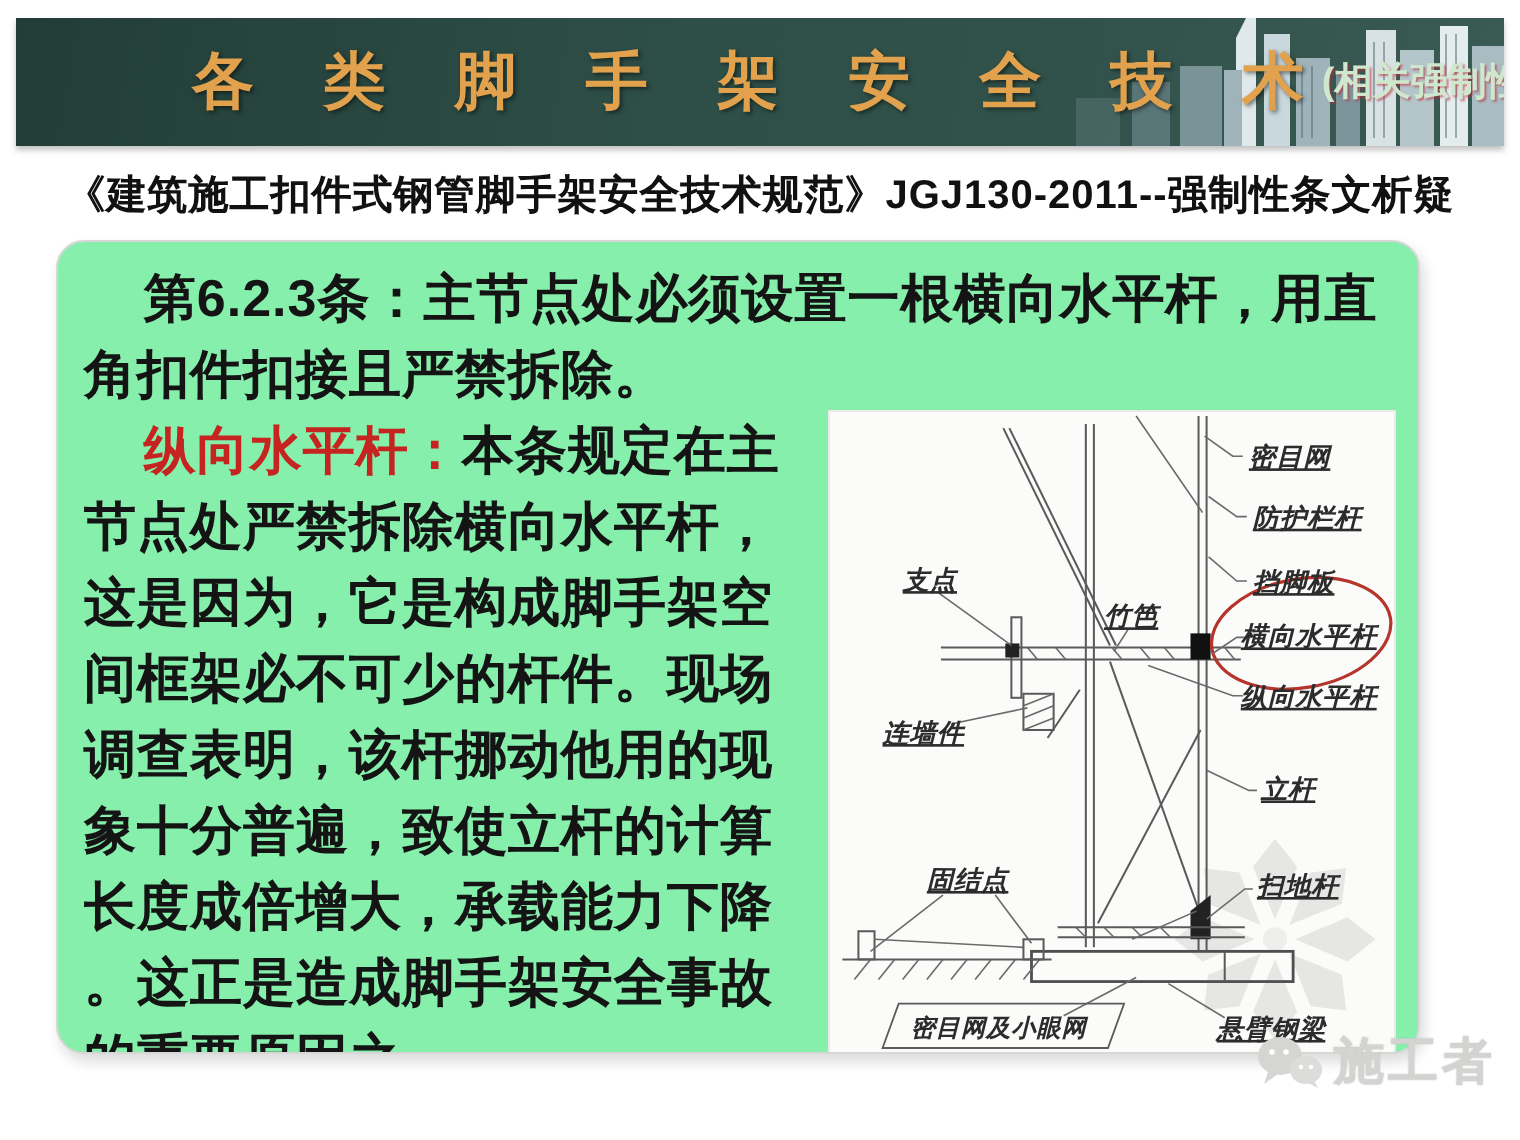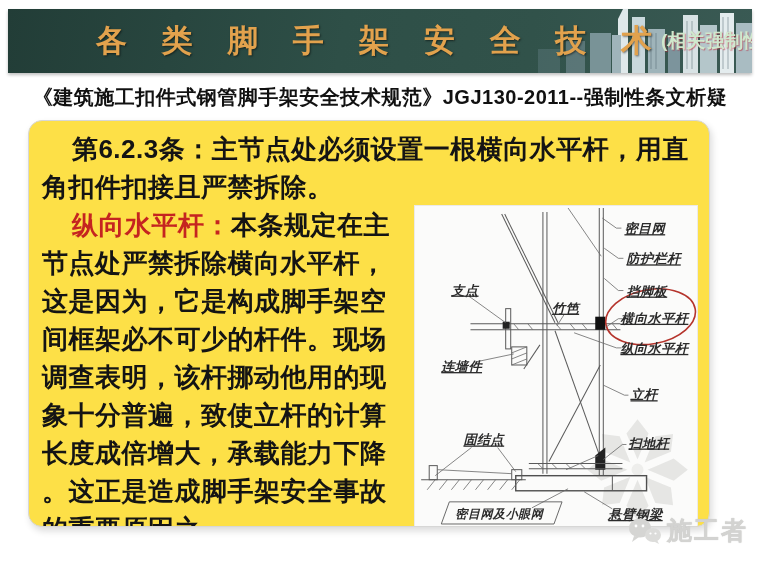--- a/index.html
+++ b/index.html
@@ -32,21 +32,21 @@
   
   .doc-line {
     position:absolute; left:0; top:78px; width:760px; height:38px;
     display:flex; align-items:center; justify-content:center;
   }
   .doc-line span { font-size:20px; font-weight:bold; color:#111; letter-spacing:.5px; }
 
   
   .content-box {
     position:absolute; left:28px; top:120px; width:682px; height:407px;
-    background:#fde047; border:1px solid #d7d7d6; border-radius:14px;
+    background:#86efac; border:1px solid #d7d7d6; border-radius:14px;
     padding:9px 12px 8px 13px; overflow:hidden;
     box-shadow:2px 4px 7px rgba(0,0,0,.14);
   }
   .clause, .interp {
     font-size:26px; line-height:38px; font-weight:bold; color:#141414;
     text-indent:1.15em; letter-spacing:.5px;
   }
   .interp { line-break:anywhere; }
   .interp-lead { color:#c52420; }
   .diagram-wrap {

